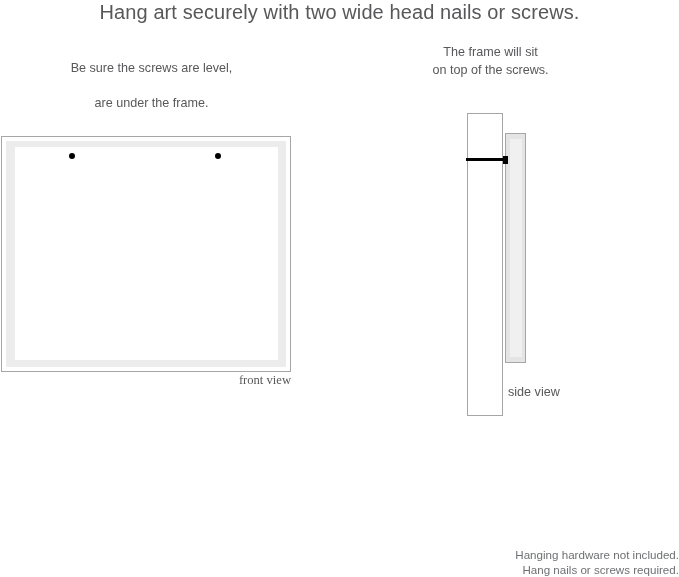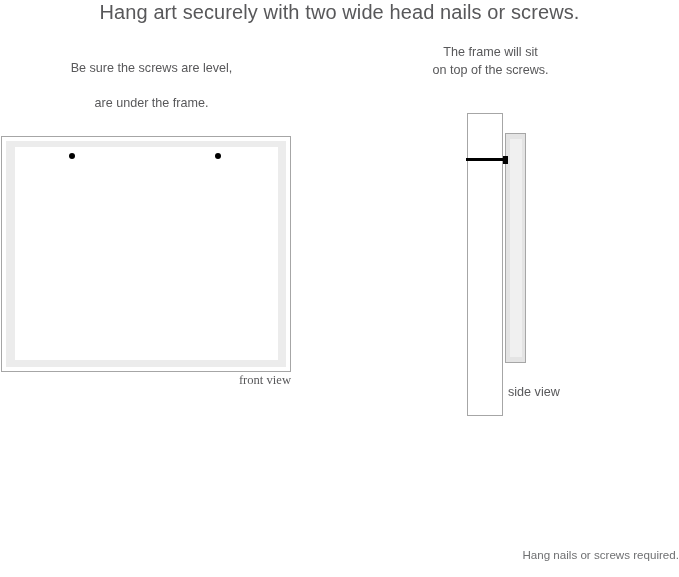--- a/index.html
+++ b/index.html
@@ -210,14 +210,15 @@
   <div id="side-frame">
     <div id="side-frame-inner"></div>
   </div>
   <div id="side-nail-shaft"></div>
   <div id="side-nail-head"></div>
 </div>
 
 <div class="abs view-label" id="side-view-label">side view</div>
 
 <div class="abs" id="footer">
+  <span class="footer-line">Hanging hardware not included.</span>
   <span class="footer-line">Hang nails or screws required.</span>
 </div>
 
 </body></html>

